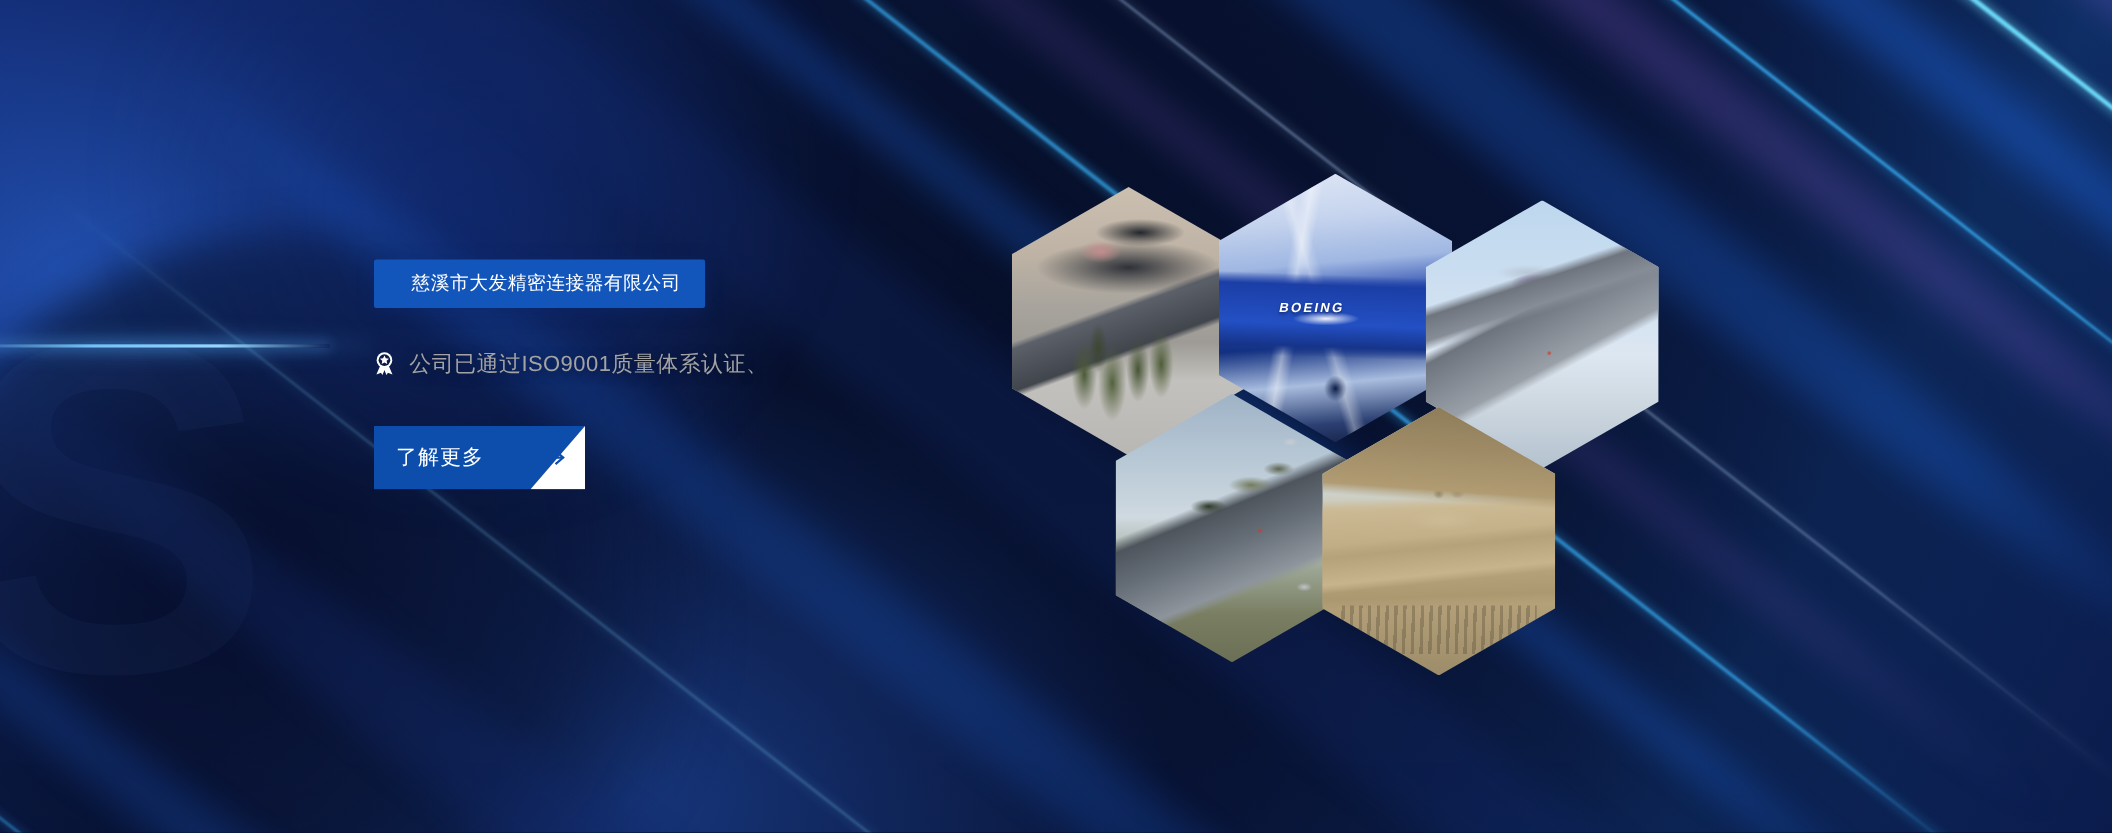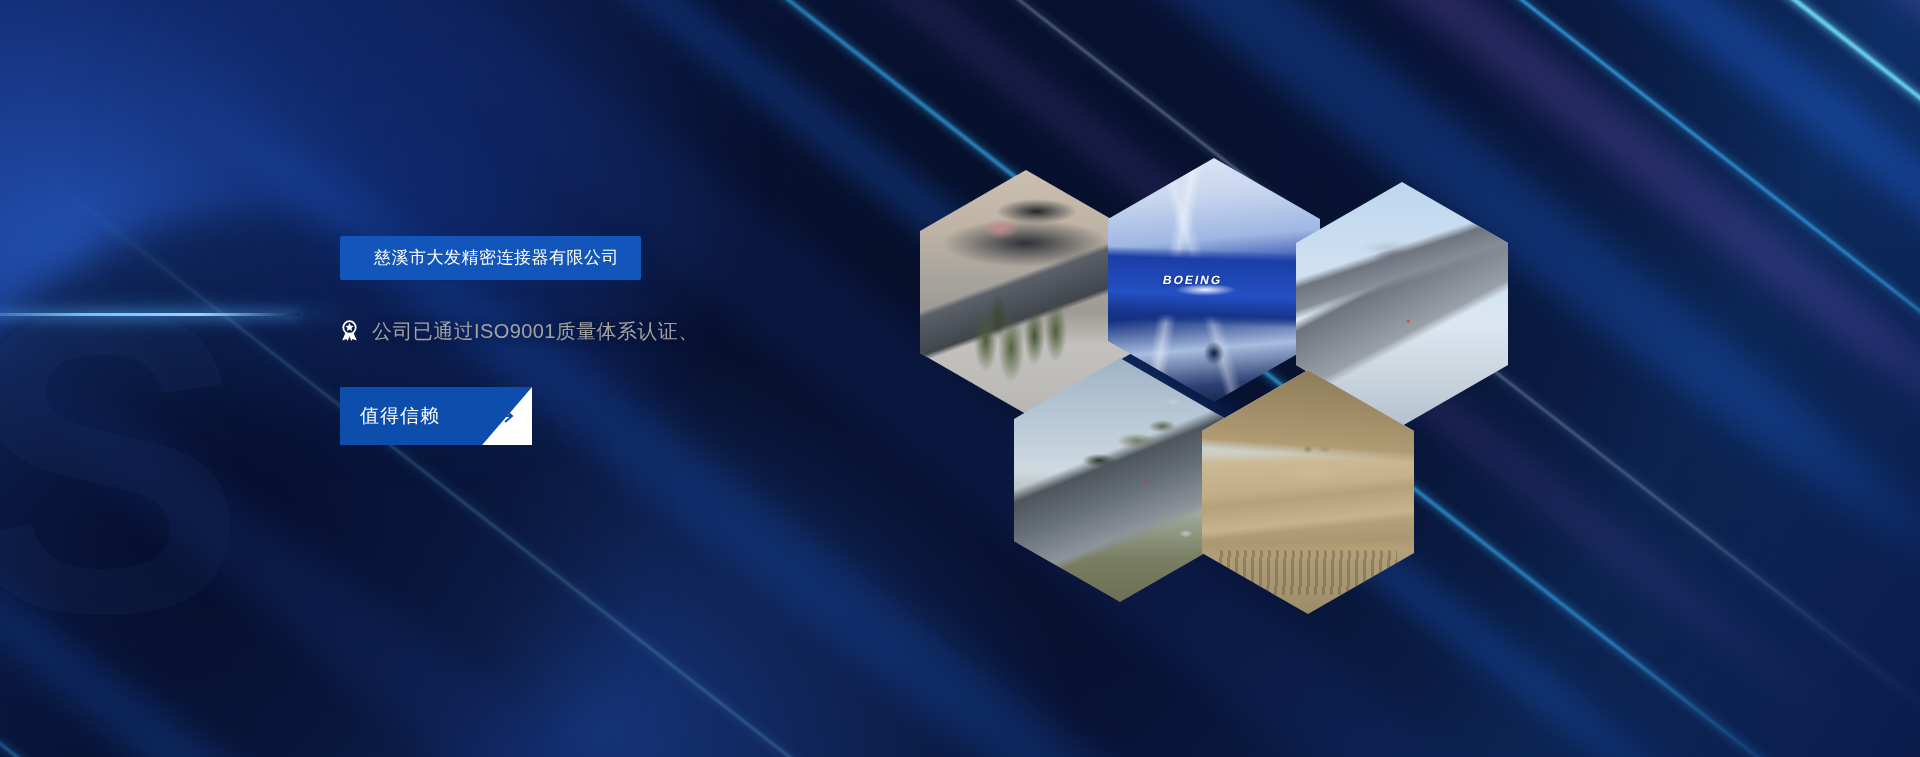--- a/index.html
+++ b/index.html
@@ -274,21 +274,21 @@
   <path d="M9.5 3.1 l1.25 2.6 2.85.38 -2.1 1.98 .52 2.83 -2.52-1.38 -2.52 1.38 .52-2.83 -2.1-1.98 2.85-.38z" fill="#ffffff"></path>
 </svg>
           </span>
           <span>公司已通过ISO9001质量体系认证、</span>
         </li>
       </ul>
 
     <a class="cta" href="#">
       <span class="cta-blue"></span>
       <span class="cta-white"></span>
-      <span class="cta-label">值得信赖</span>
+      <span class="cta-label">了解更多</span>
       <span class="cta-arrow">
         <svg width="46" height="14" viewBox="0 0 46 14" aria-hidden="true">
           <line x1="1" y1="7" x2="40" y2="7" stroke="#0d4ead" stroke-width="2"></line>
           <polyline points="33,1 40,7 33,13" fill="none" stroke="#0d4ead" stroke-width="2"></polyline>
         </svg>
       </span>
     </a>
   </div>
 </div>
 

